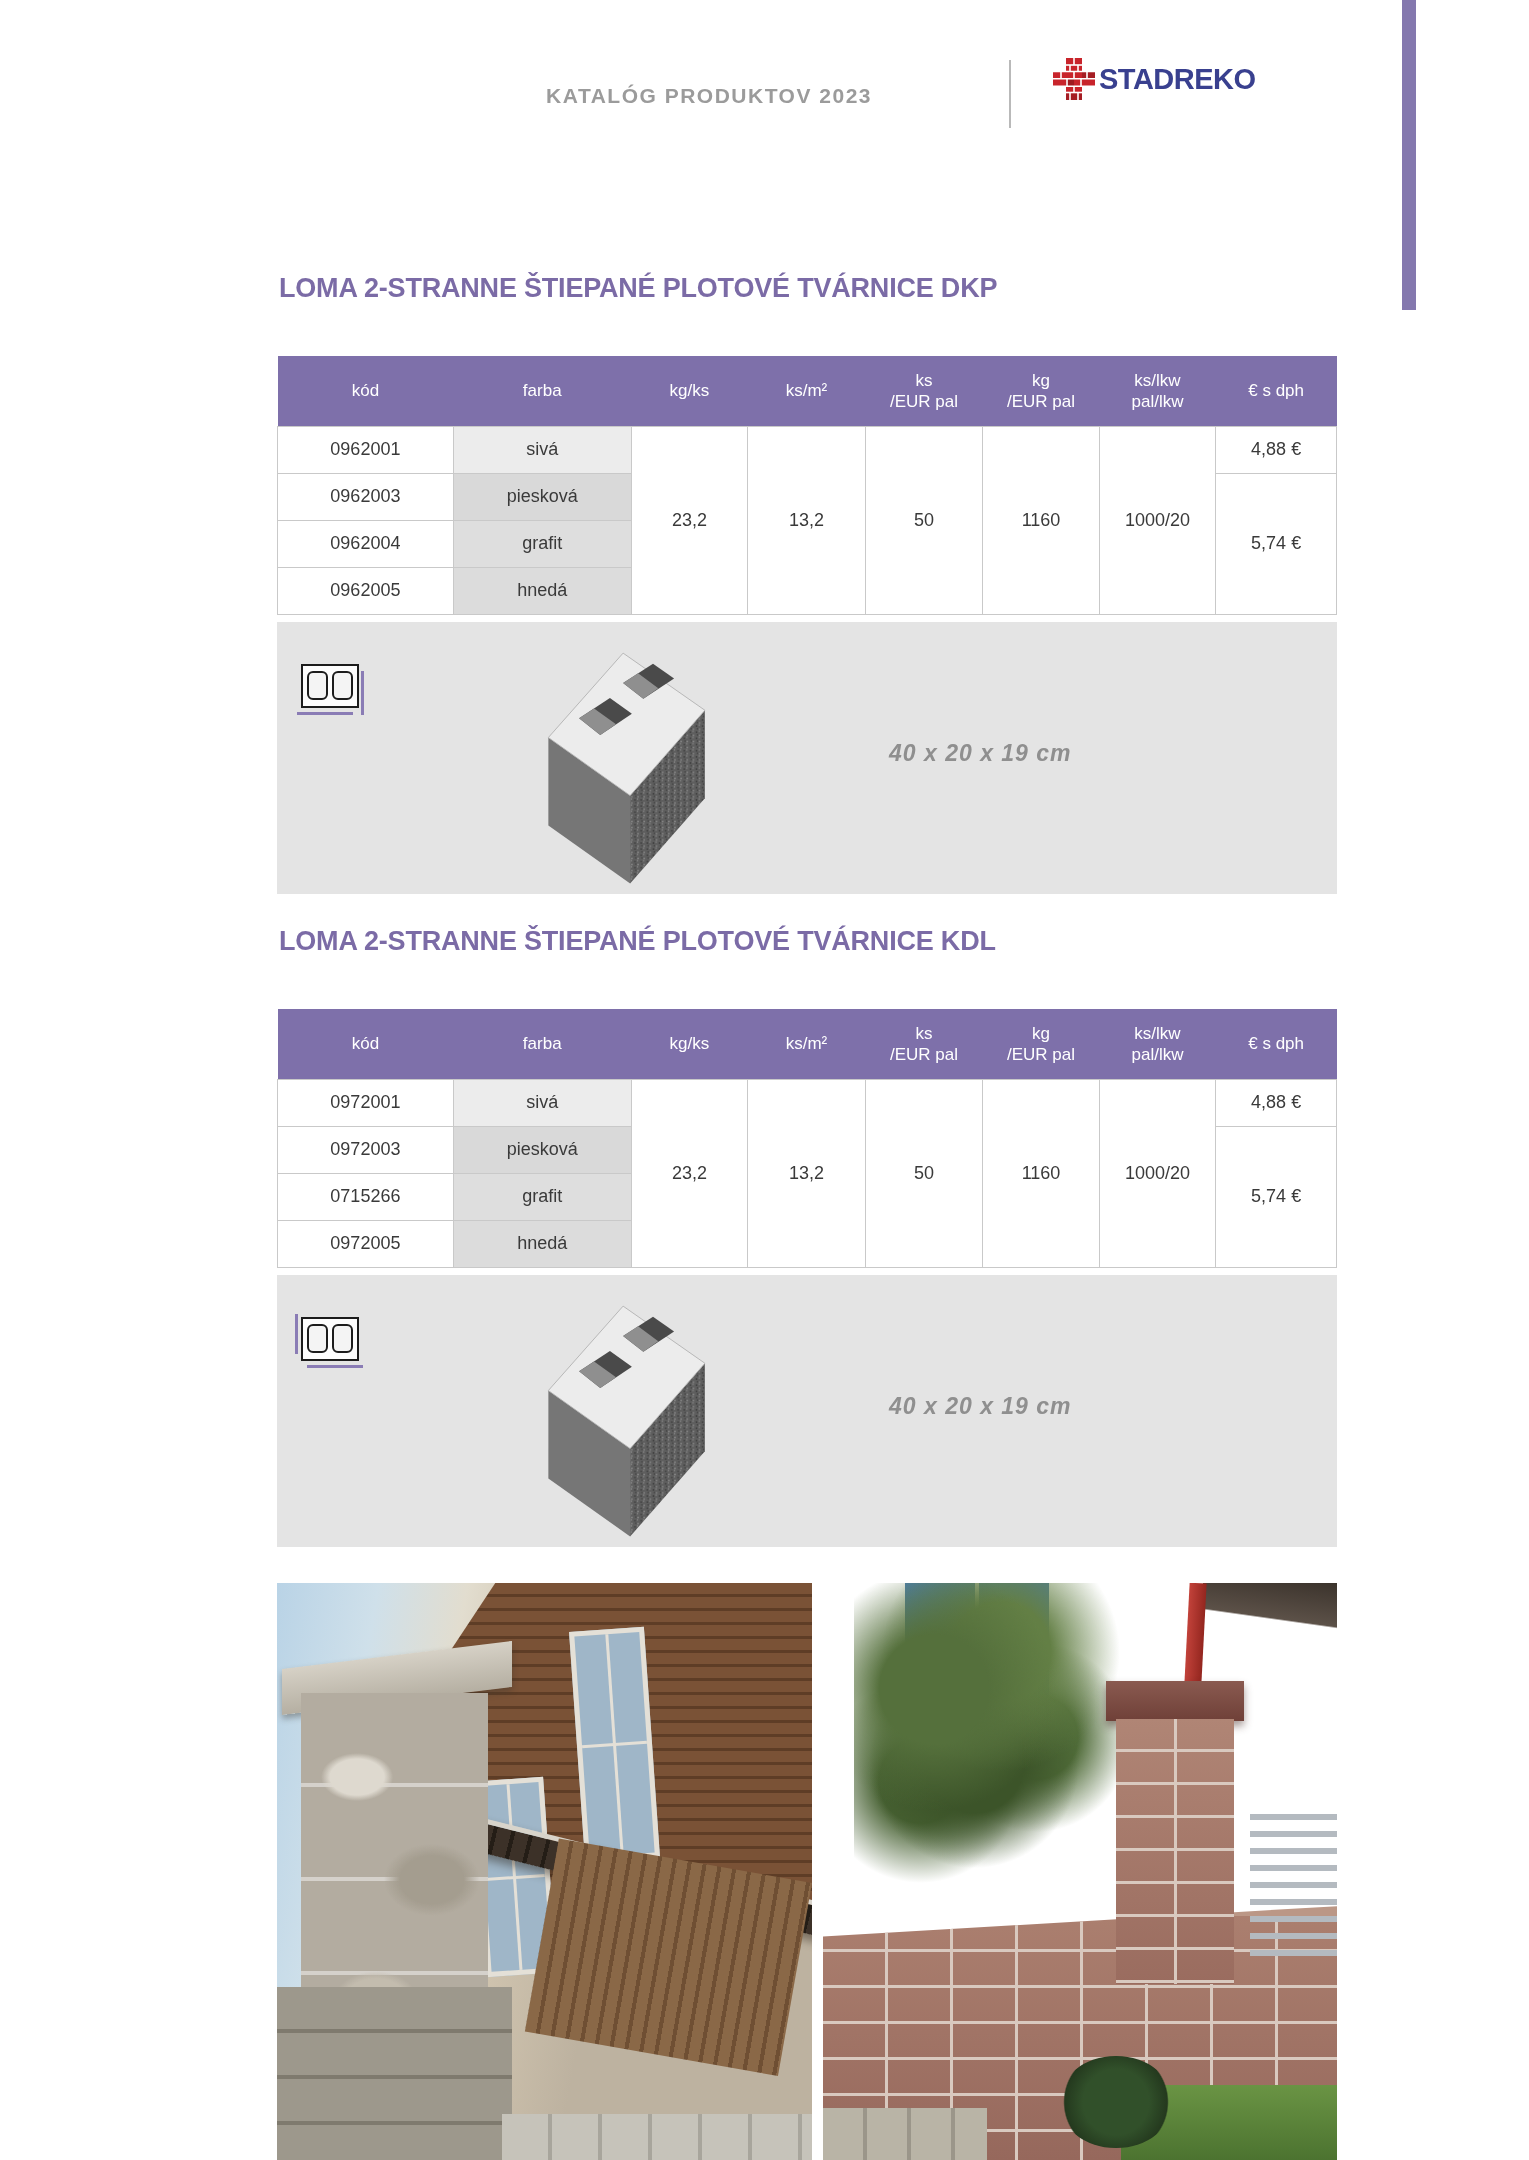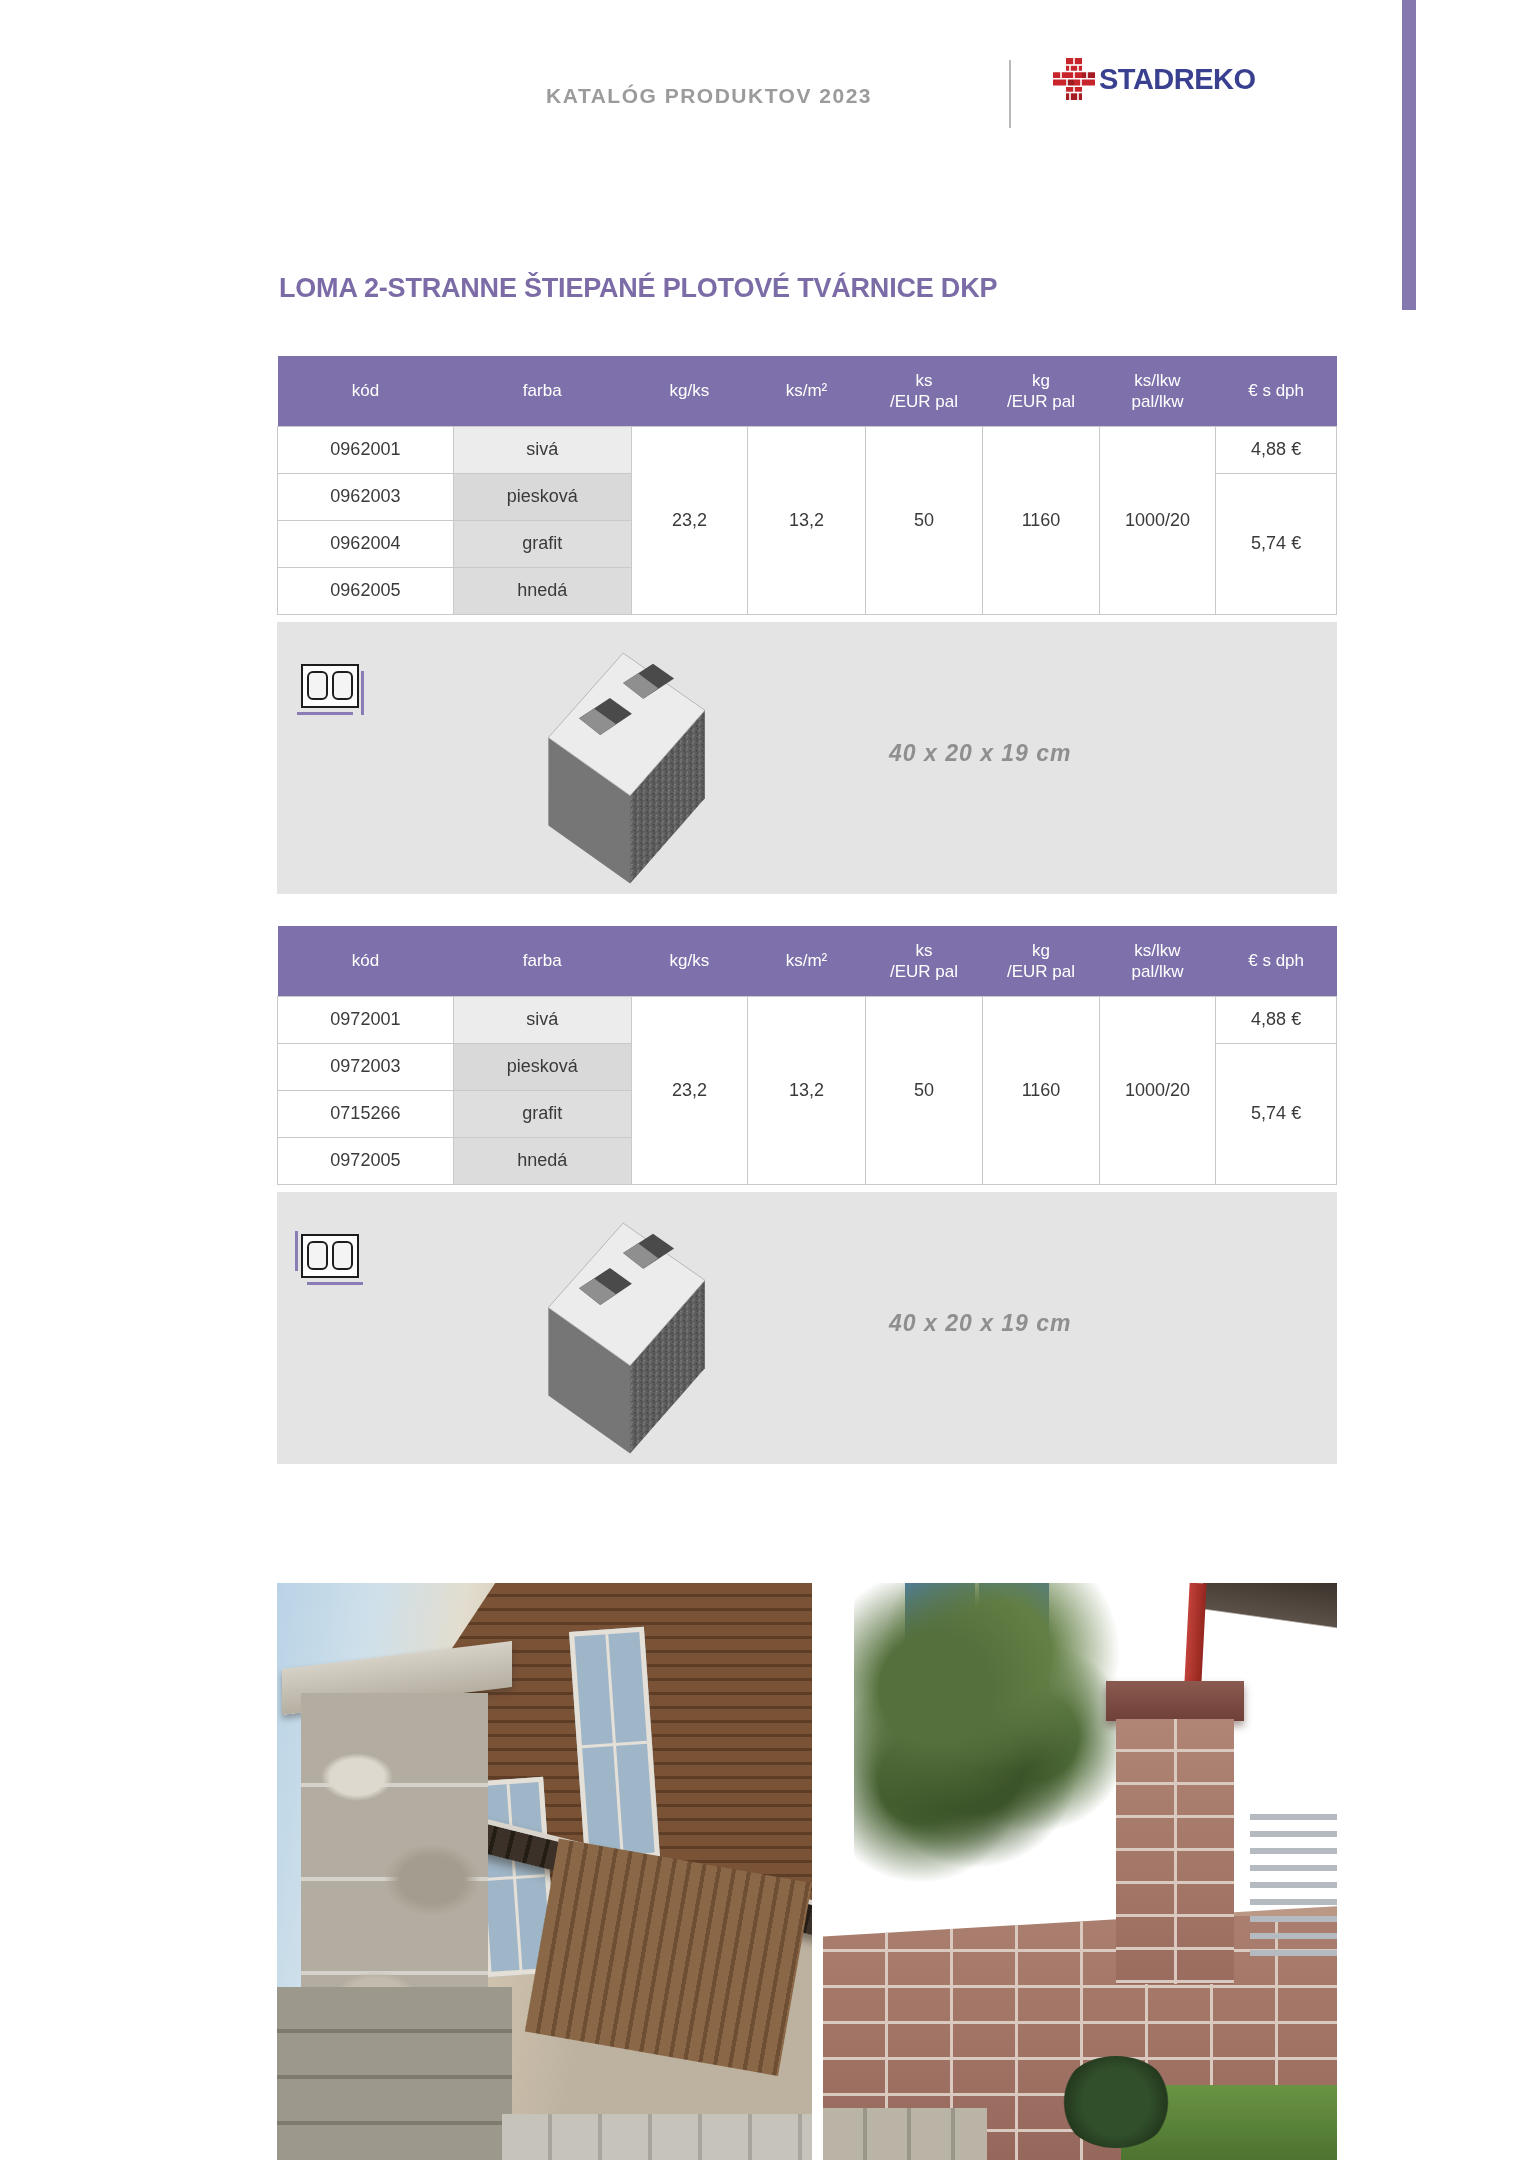--- a/index.html
+++ b/index.html
@@ -248,20 +248,21 @@
         <polygon points="100,58 134,36 158,53 123,76" fill="#4a4a4a"></polygon>
         <polygon points="100,58 117,47 140,64 123,76" fill="#8f8f8f"></polygon>
         <polygon points="50,98 85,75 110,93 74,117" fill="#4a4a4a"></polygon>
         <polygon points="50,98 67,87 92,105 74,117" fill="#8f8f8f"></polygon>
       </svg>
       <div class="dim-label">40 x 20 x 19 cm</div>
     </div>
   </section>
 
   <section class="product-section" style="top:926px">
+    <h2 class="section-title">LOMA 2-STRANNE ŠTIEPANÉ PLOTOVÉ TVÁRNICE KDL</h2>
     <table class="product-table">
       <colgroup>
         <col style="width:16.6%">
           <col style="width:16.8%">
           <col style="width:11.0%">
         <col style="width:11.1%">
           <col style="width:11.1%">
           <col style="width:11.0%">
         <col style="width:11.0%">
           <col style="width:11.4%">

